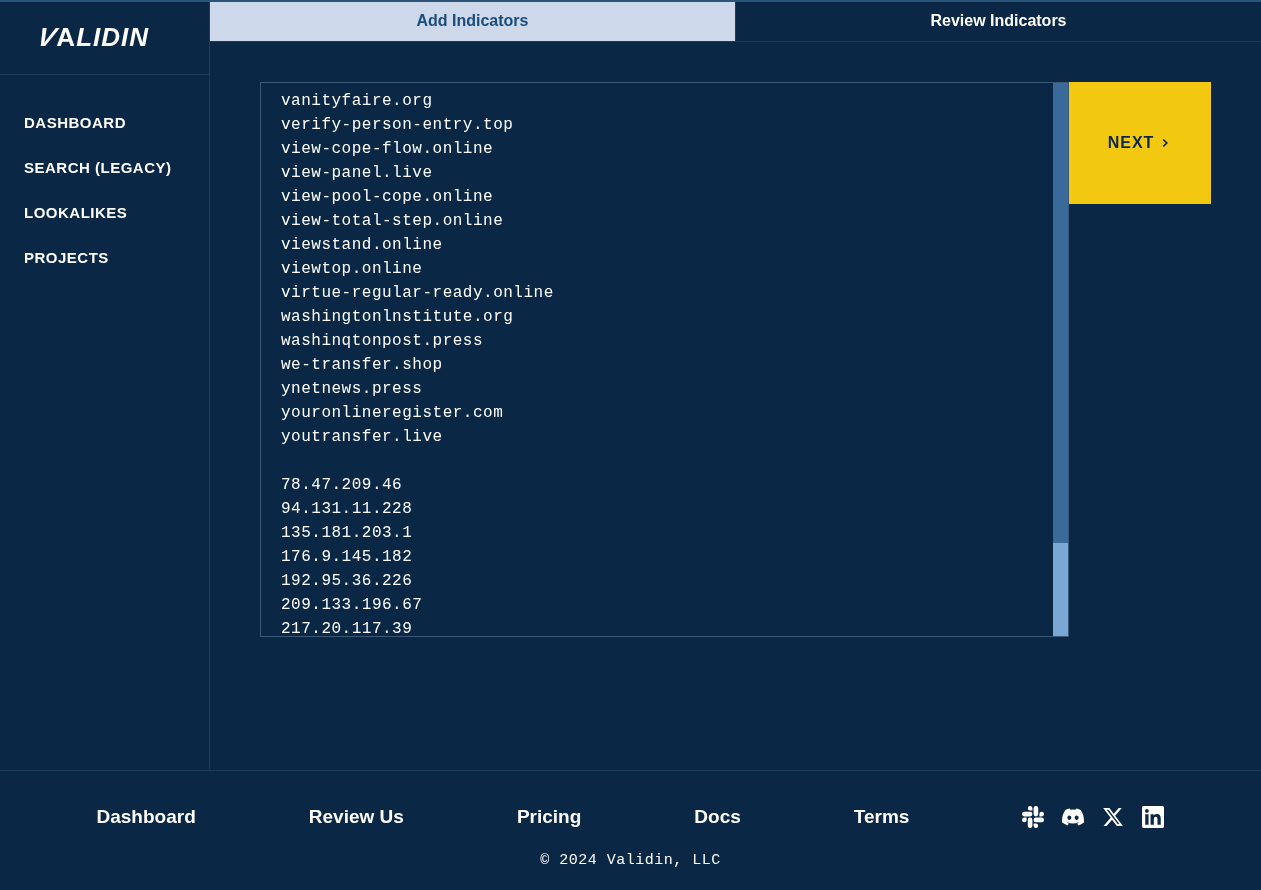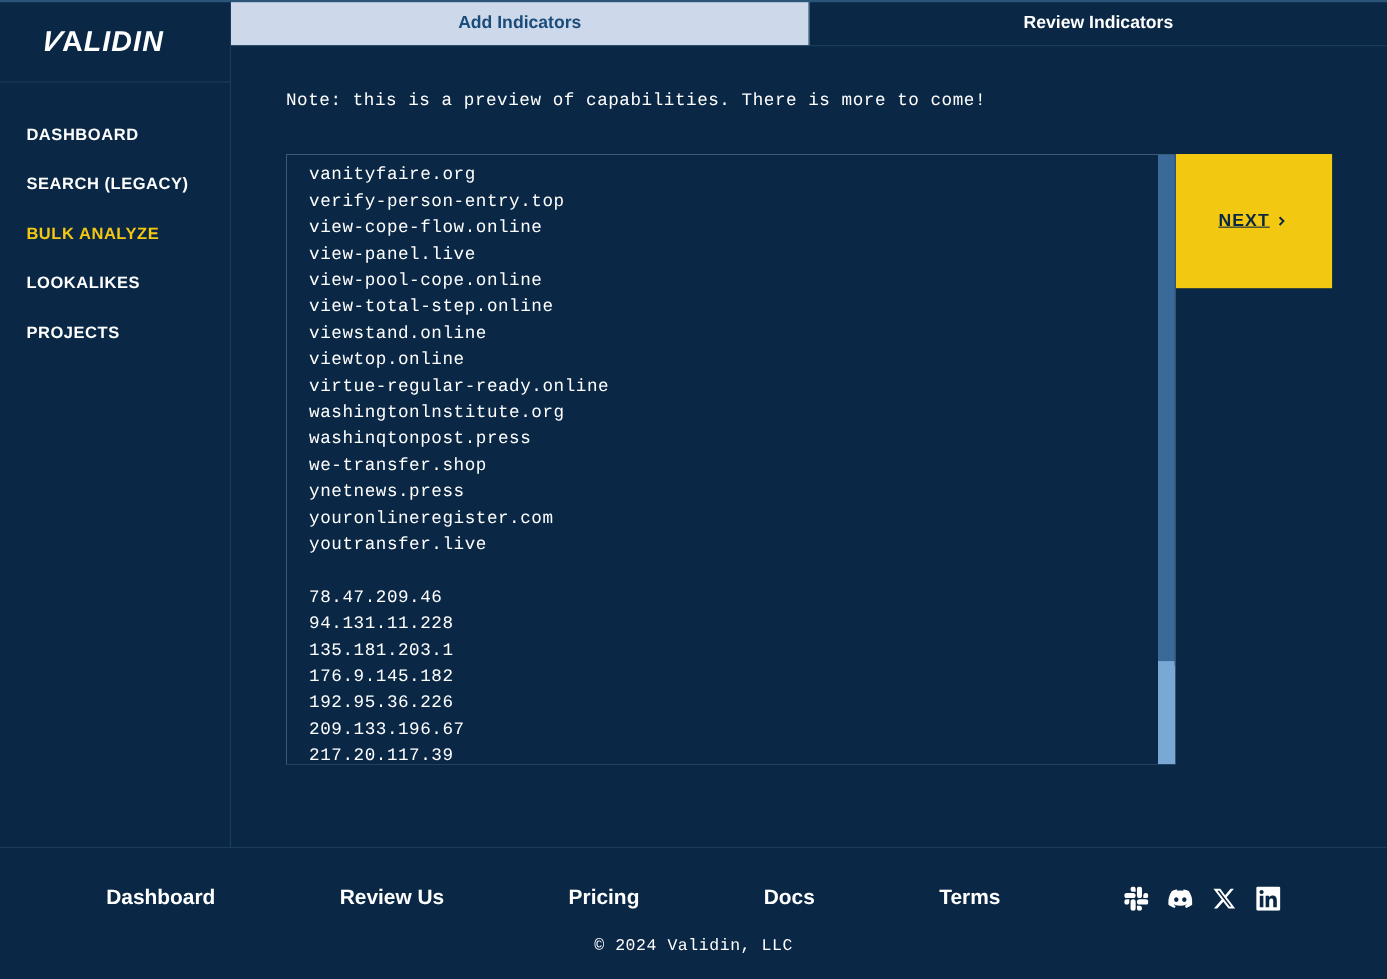--- a/index.html
+++ b/index.html
@@ -120,21 +120,20 @@
   background: #f2c811;
   color: #0a2845;
   font-size: 16px;
   font-weight: 800;
   letter-spacing: 1px;
   display: flex;
   align-items: center;
   justify-content: center;
   cursor: pointer;
   gap: 4px;
-  text-decoration: underline;
 }
 .next-btn svg { width: 14px; height: 14px; }
 .footer {
   height: 120px;
   border-top: 1px solid #1a3d5c;
   background: #0a2845;
   display: flex;
   flex-direction: column;
   justify-content: center;
 }
@@ -164,34 +163,32 @@
 
 <div class="layout">
 
   <div class="sidebar">
     <div class="logo-area">
       <div class="logo"><span class="slash">V</span><span style="font-style:normal">A</span>LIDIN</div>
     </div>
     <div class="nav">
       <div class="nav-item">DASHBOARD</div>
       <div class="nav-item">SEARCH (LEGACY)</div>
-      <div class="nav-item active">BULK ANALYZE</div>
       <div class="nav-item">LOOKALIKES</div>
       <div class="nav-item">PROJECTS</div>
     </div>
   </div>
 
   <div class="main">
     <div class="tabs">
       <div class="tab active">Add Indicators</div>
       <div class="tab">Review Indicators</div>
     </div>
 
     <div class="content">
-      <div class="note">Note: this is a preview of capabilities. There is more to come!</div>
 
       <div class="input-row">
         <div class="textarea-wrap">
           <textarea class="indicators" spellcheck="true" style="">vanityfaire.org
 verify-person-entry.top
 view-cope-flow.online
 view-panel.live
 view-pool-cope.online
 view-total-step.online
 viewstand.online

